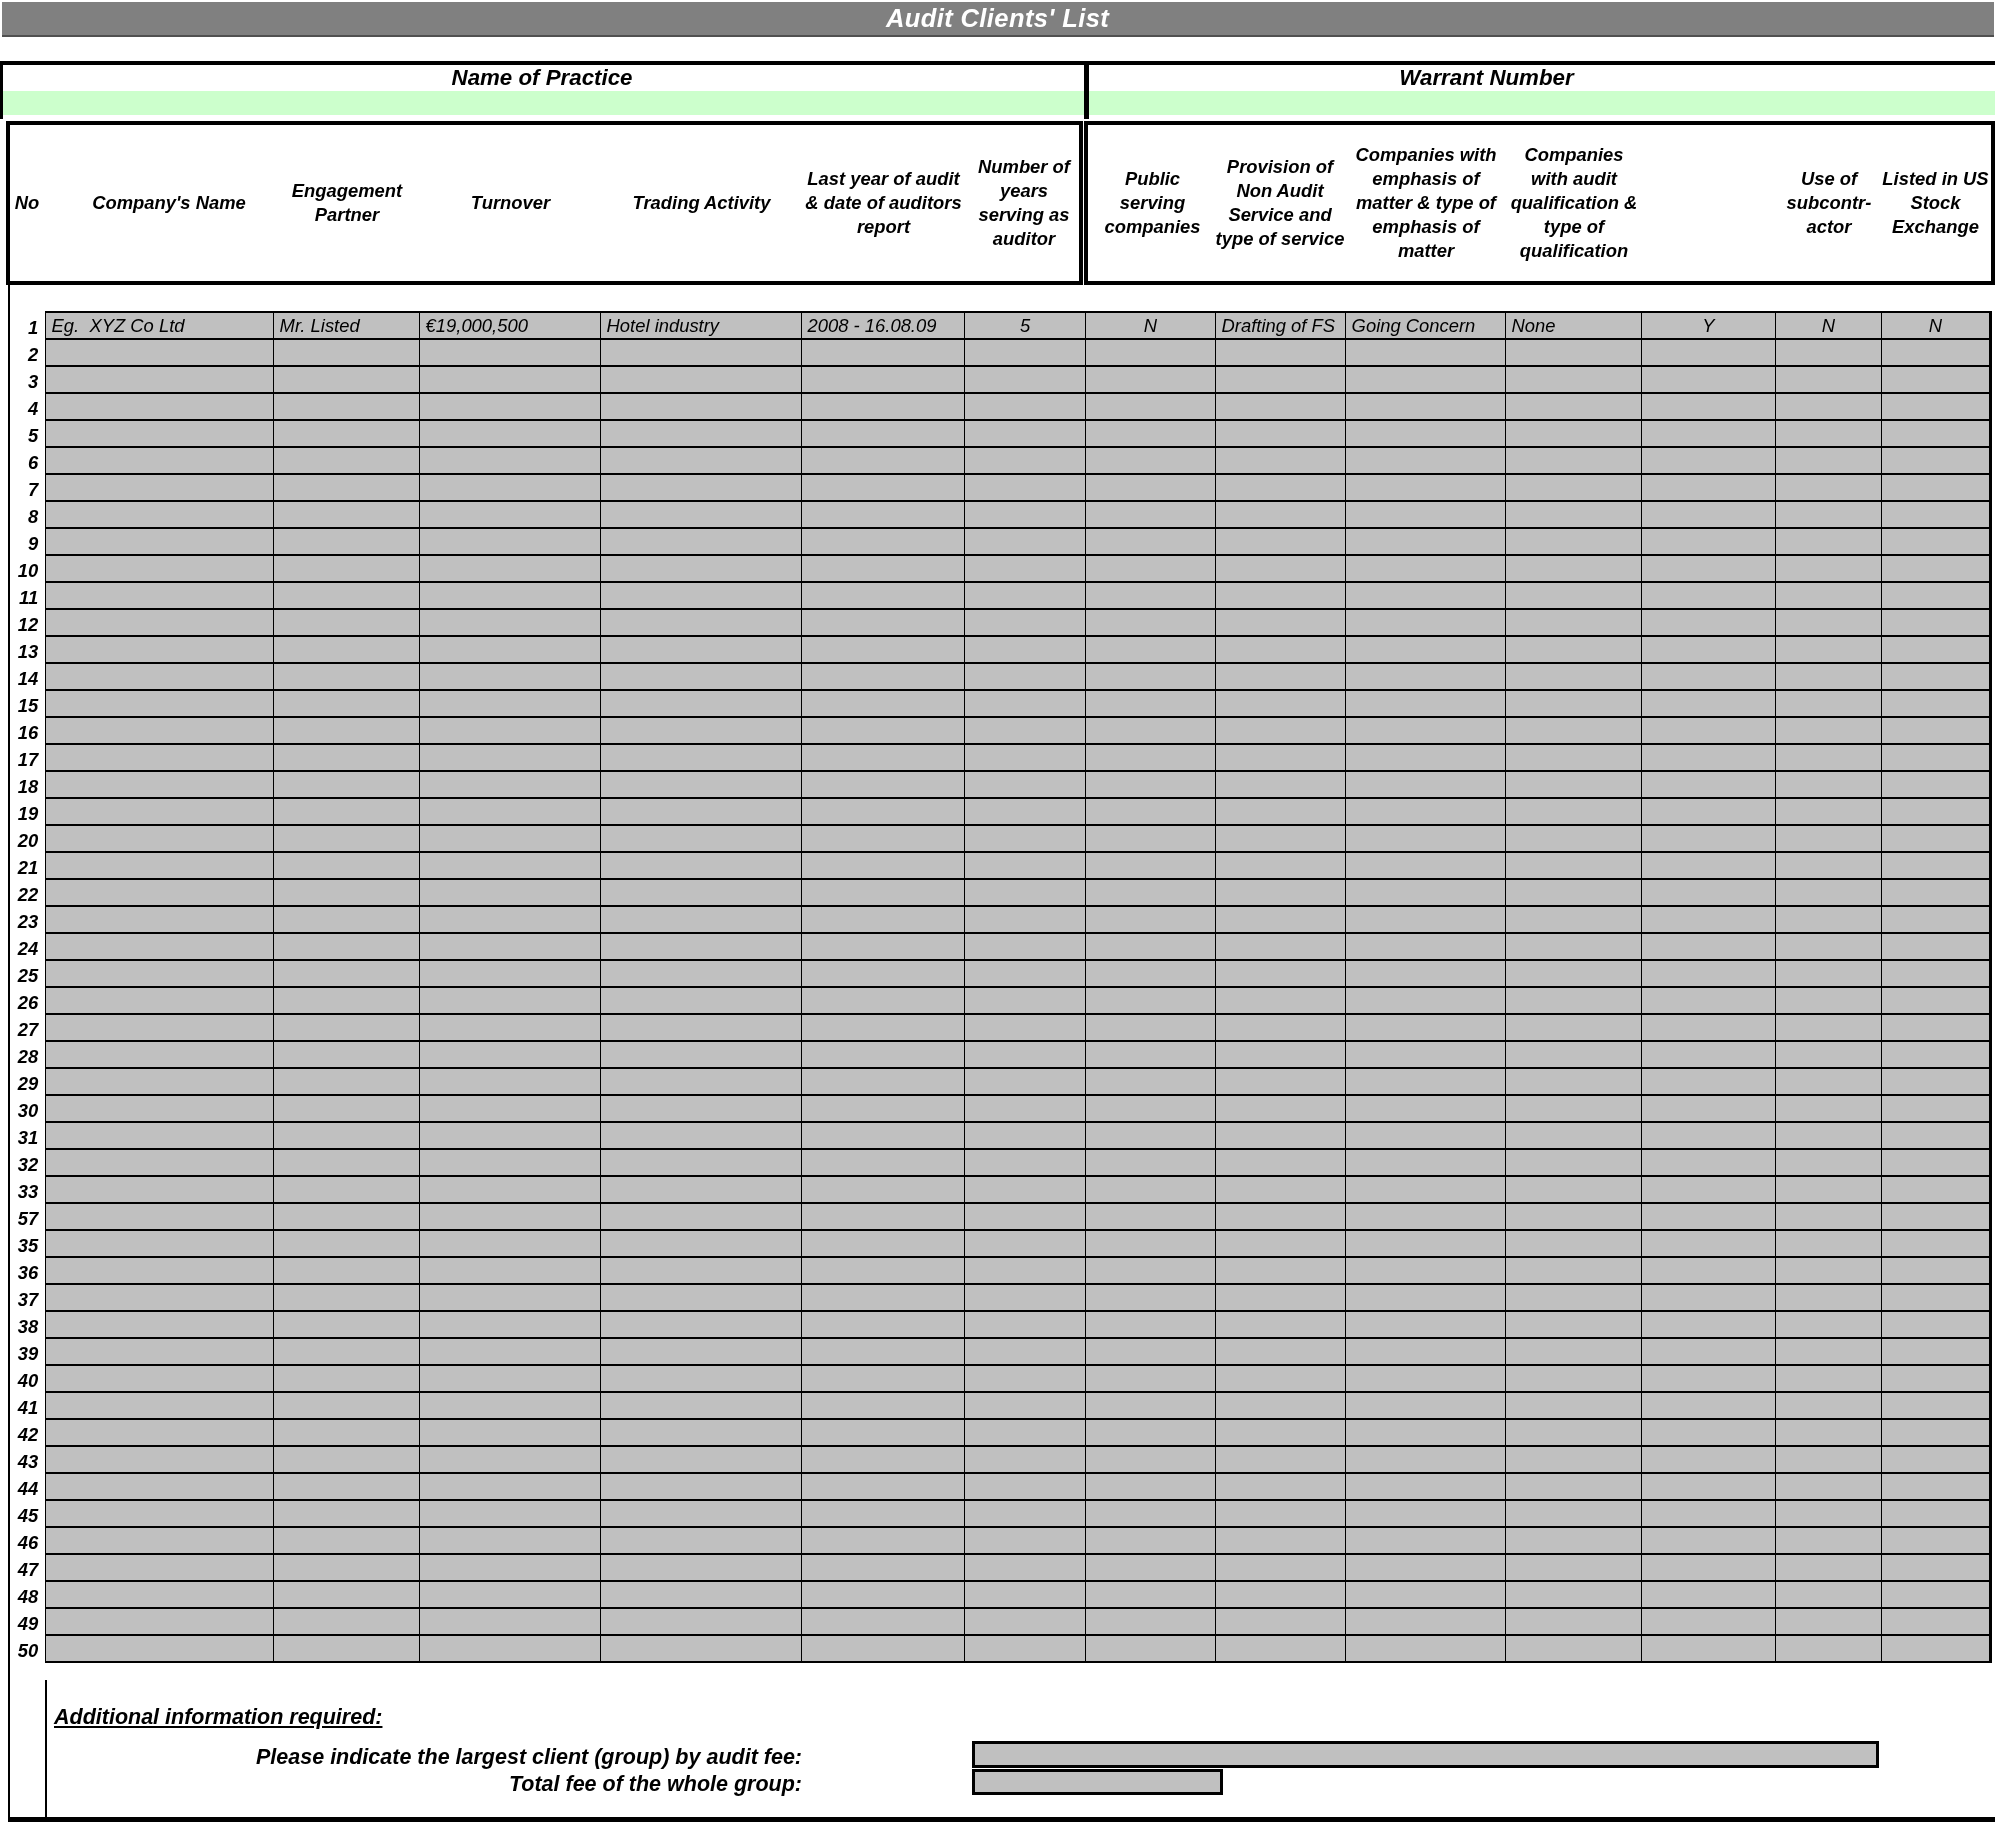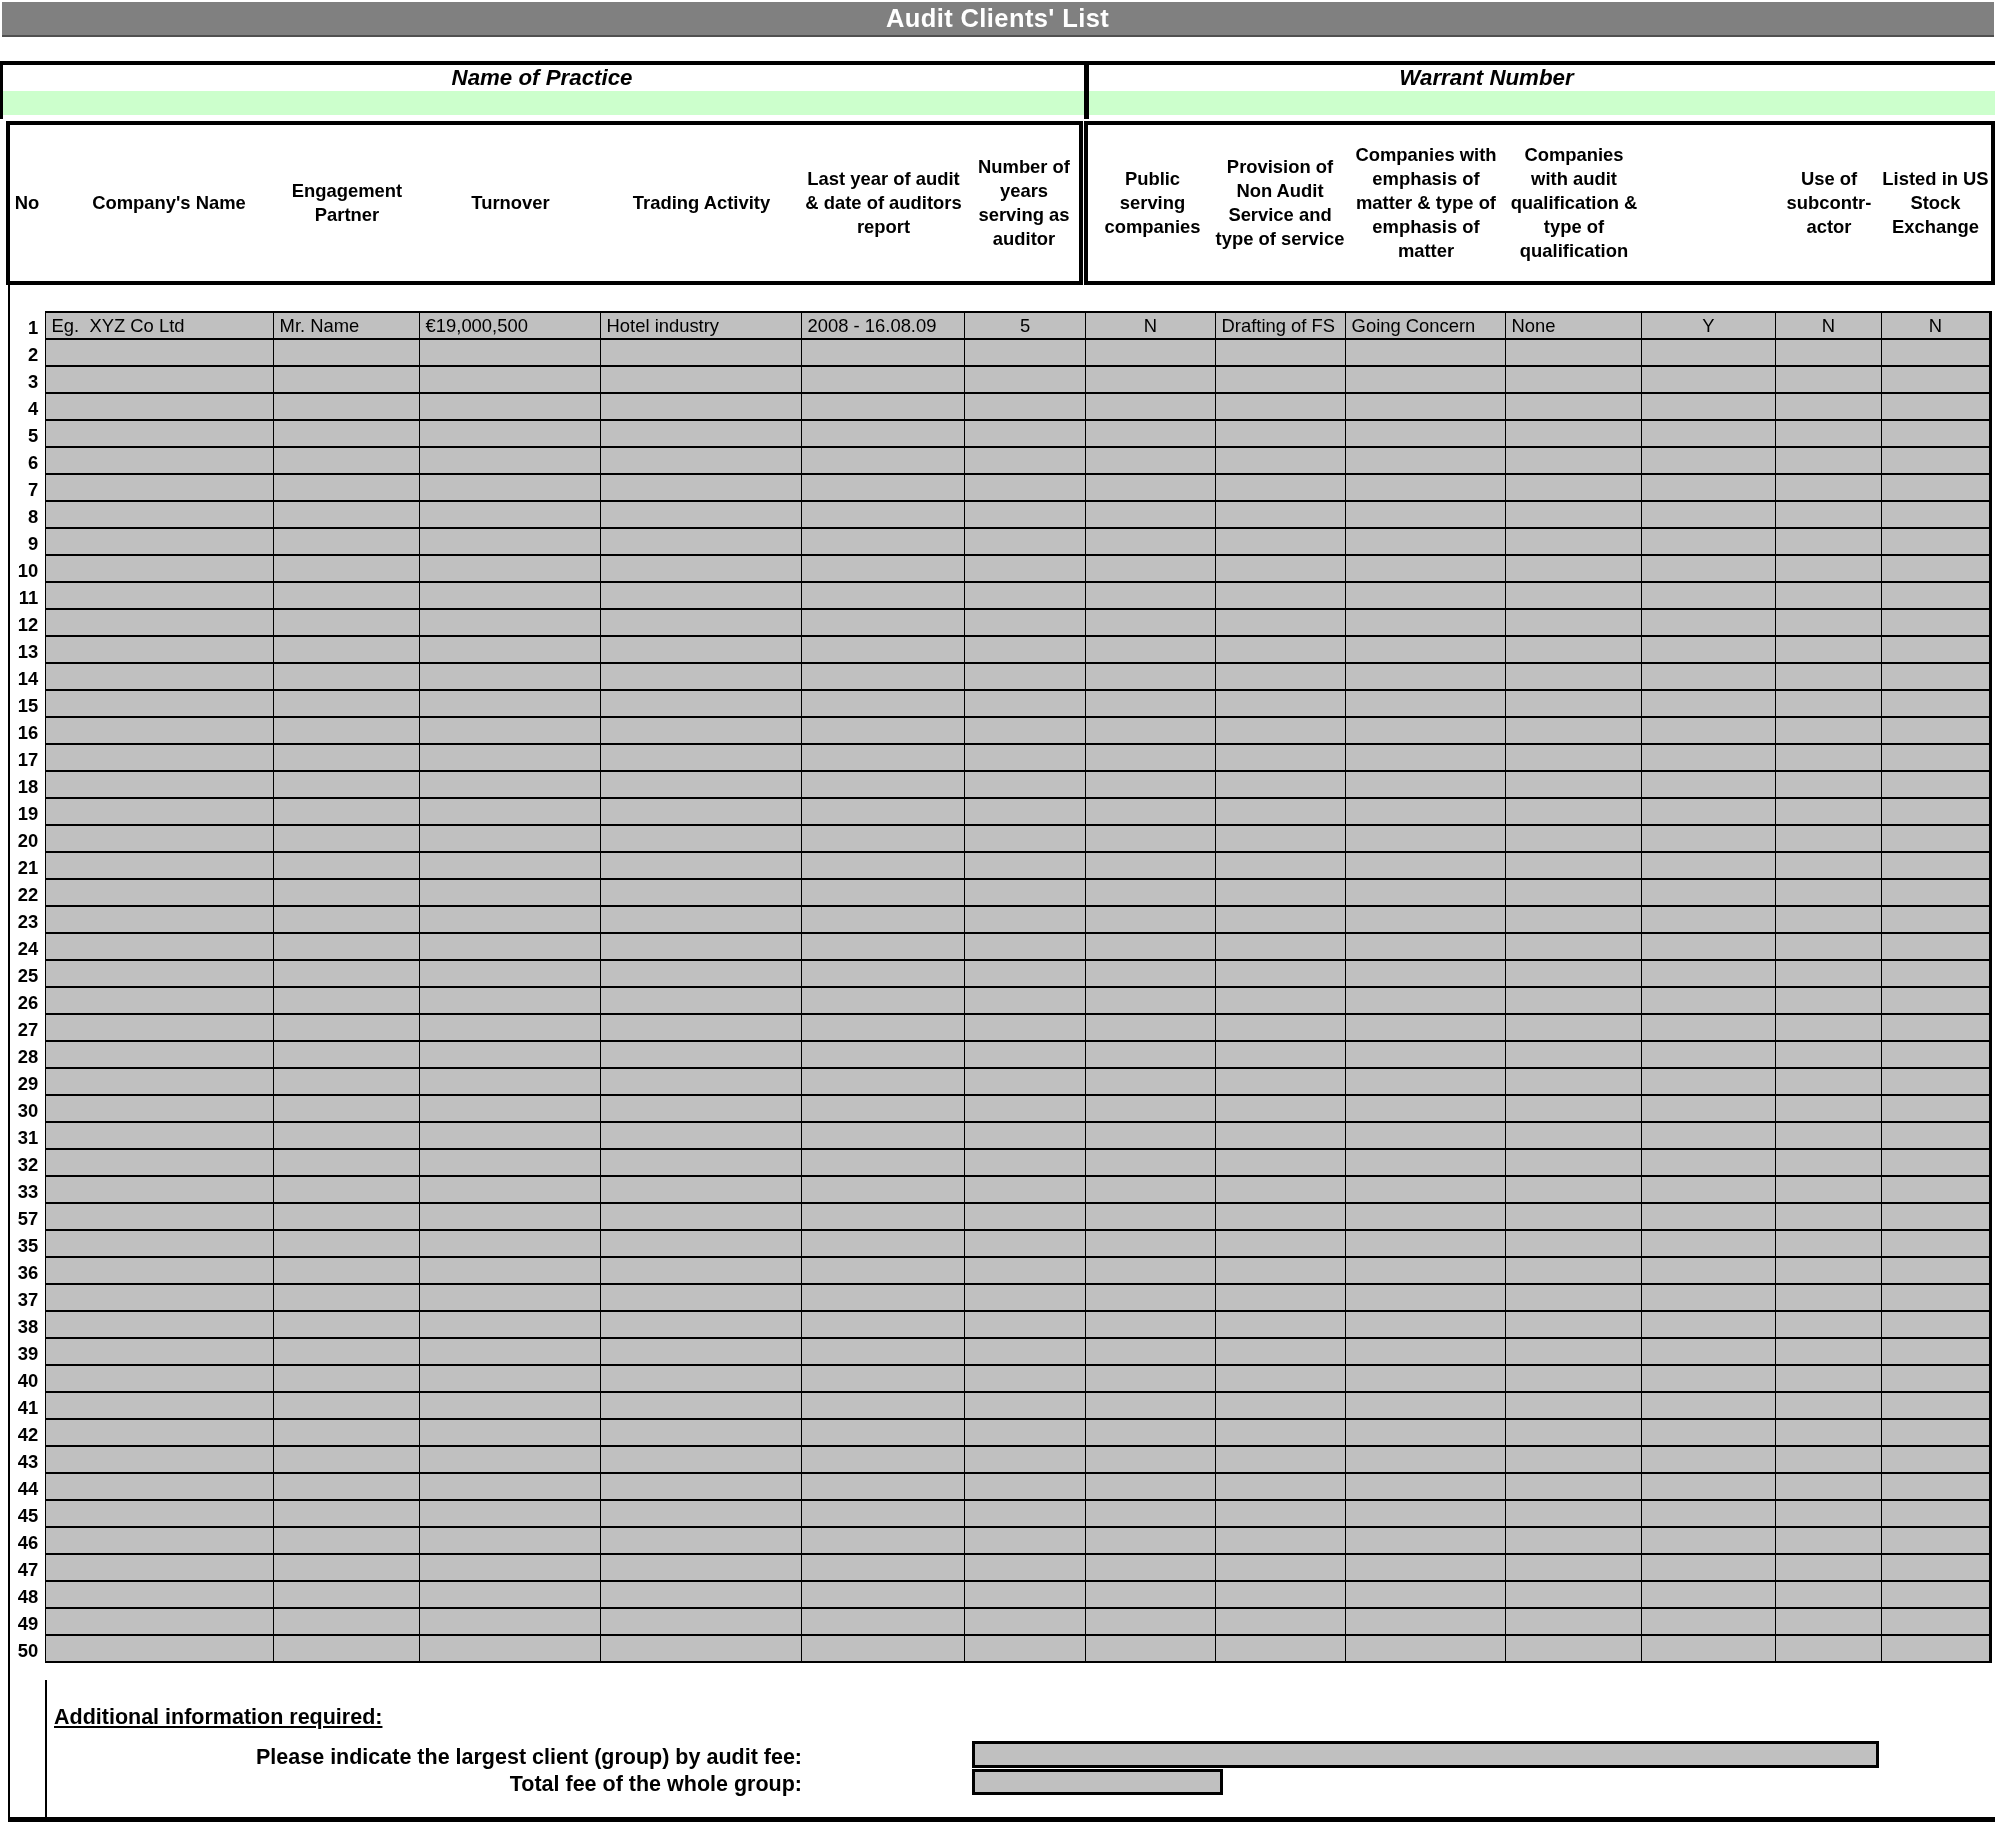--- a/index.html
+++ b/index.html
@@ -1,20 +1,20 @@
 <!DOCTYPE html>
 <html style="--title-bar: #808080; --data-cell: #c0c0c0; --input-highlight: #ccffcc;font-size:12.8px"><head>
 <meta charset="utf-8">
 <style>
   html,body{margin:0;padding:0;background:#ffffff;}
   #sheet{
     position:relative;width:1995px;height:1848px;background:#fff;
     font-family:"Liberation Sans","DejaVu Sans",sans-serif;color:#000;overflow:hidden;
   }
-  .abs{position:absolute;}
+  .abs{position:absolute;font-style:italic;}
   
   .titlebar{
     left:1.6px;top:1.6px;width:1992px;height:35px;background:var(--title-bar,#808080);
     border-bottom:2.4px solid #505050;display:flex;align-items:center;justify-content:center;
     box-sizing:border-box;
   }
   .titlebar span{color:#fff;font-weight:bold;font-size:25.5px;letter-spacing:0.4px;}
   
   .hr-top{left:0;top:61px;width:1995px;height:4px;background:#000;}
   .hr-bottom{left:8px;top:1817px;width:1987px;height:4.8px;background:#000;}
@@ -143,21 +143,21 @@
       <div class="row-num">45</div>
       <div class="row-num">46</div>
       <div class="row-num">47</div>
       <div class="row-num">48</div>
       <div class="row-num">49</div>
       <div class="row-num">50</div>
     </div>
   <div class="abs grid">
       <div class="grid-row">
         <div class="grid-cell" style="width: 228px;">Eg.  XYZ Co Ltd</div>
-        <div class="grid-cell" style="width: 146px;">Mr. Name</div>
+        <div class="grid-cell" style="width: 146px;">Mr. Listed</div>
         <div class="grid-cell" style="width: 181px;">€19,000,500</div>
         <div class="grid-cell" style="width: 201px;">Hotel industry</div>
         <div class="grid-cell" style="width: 163px;">2008 - 16.08.09</div>
         <div class="grid-cell center" style="width: 121px;">5</div>
         <div class="grid-cell center" style="width: 130px;">N</div>
         <div class="grid-cell" style="width: 130px;">Drafting of FS</div>
         <div class="grid-cell" style="width: 160px;">Going Concern</div>
         <div class="grid-cell" style="width: 136px;">None</div>
         <div class="grid-cell center" style="width: 134px;">Y</div>
         <div class="grid-cell center" style="width: 106px;">N</div>

